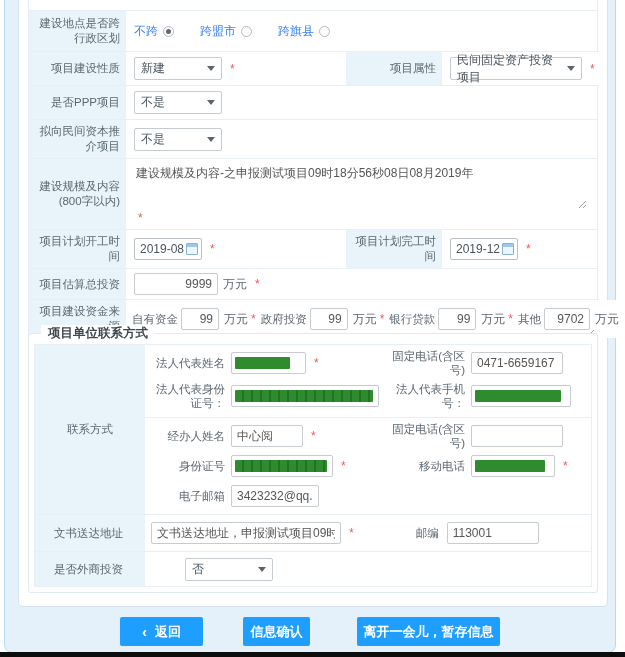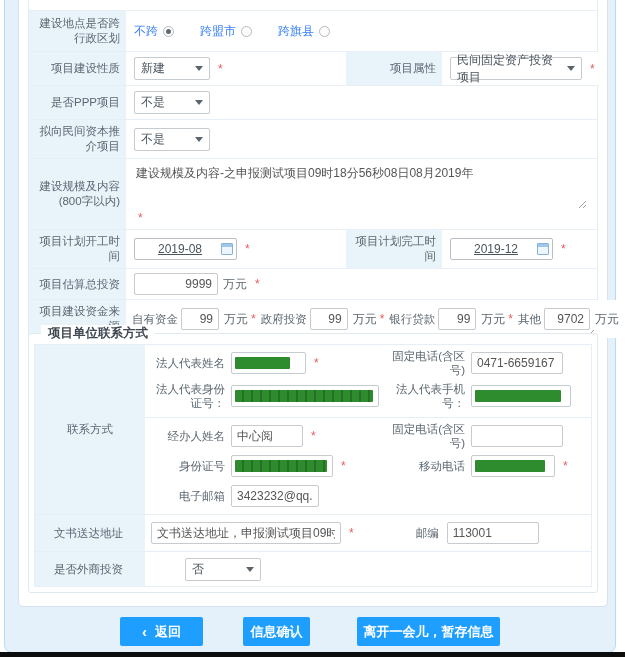--- a/index.html
+++ b/index.html
@@ -46,40 +46,40 @@
   }
   .radio-circle.checked::after{
     content:"";position:absolute;left:2px;top:2px;width:5px;height:5px;border-radius:50%;background:#60686e;
   }
 
   .select-box{
     display:flex;align-items:center;justify-content:space-between;
     border:1px solid #c6cbd0;border-radius:2px;background:#fff;height:23px;
     padding:0 6px;box-sizing:border-box;color:#4a545c;font-size:12px;cursor:pointer;
   }
-  .sel-w88{width:76px;}
+  .sel-w88{width:88px;}
   .sel-w132{width:132px;}
   .dd-arrow{
     width:0;height:0;border-left:4px solid transparent;border-right:4px solid transparent;
     border-top:5px solid #5c646b;margin-left:6px;
   }
   .req{color:#e85b5b;margin-left:8px;font-size:12px;}
 
   .textarea-cell{flex-direction:column;align-items:stretch;padding:5px 8px 2px 8px;}
   .textarea-box{
     position:relative;height:44px;color:#555;font-size:12px;line-height:16px;
     padding:1px 14px 0 2px;overflow:hidden;
   }
   .resize-handle{position:absolute;right:2px;bottom:0;cursor:nwse-resize;line-height:0;}
   .ta-req{margin:2px 0 2px 4px;}
 
   .date-box{
     display:flex;align-items:center;justify-content:space-between;
-    width:103px;height:22px;border:1px solid #b9bfc5;border-radius:2px;background:#fff;
-    padding:0 3px 0 23px;box-sizing:border-box;color:#4a545c;cursor:pointer;text-decoration:underline;
+    width:68px;height:22px;border:1px solid #b9bfc5;border-radius:2px;background:#fff;
+    padding:0 3px 0 5px;box-sizing:border-box;color:#4a545c;cursor:pointer;
   }
   .cal-icon{
     width:12px;height:12px;border:1px solid #86b2da;box-sizing:border-box;border-radius:1px;
     background:linear-gradient(to bottom,#9ec7e9 0 3px,#eef6fd 3px);
   }
 
   input.txt{
     height:22px;border:1px solid #c6cbd0;border-radius:2px;background:#fff;
     font-family:inherit;font-size:12px;color:#555;padding:0 5px;box-sizing:border-box;
   }

